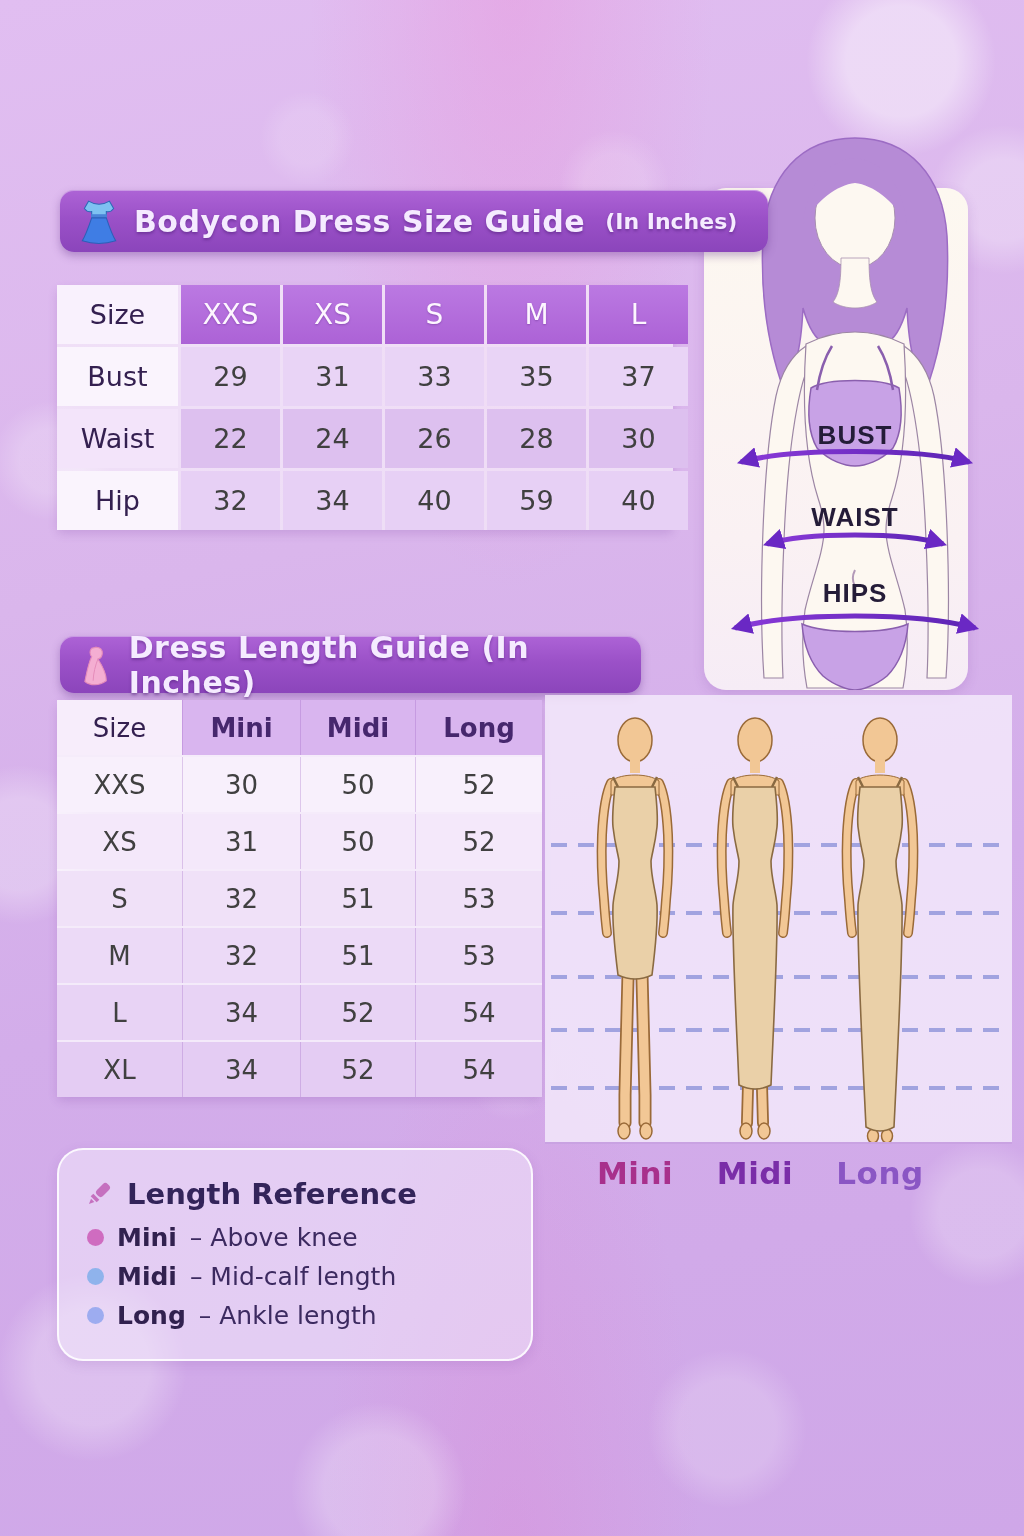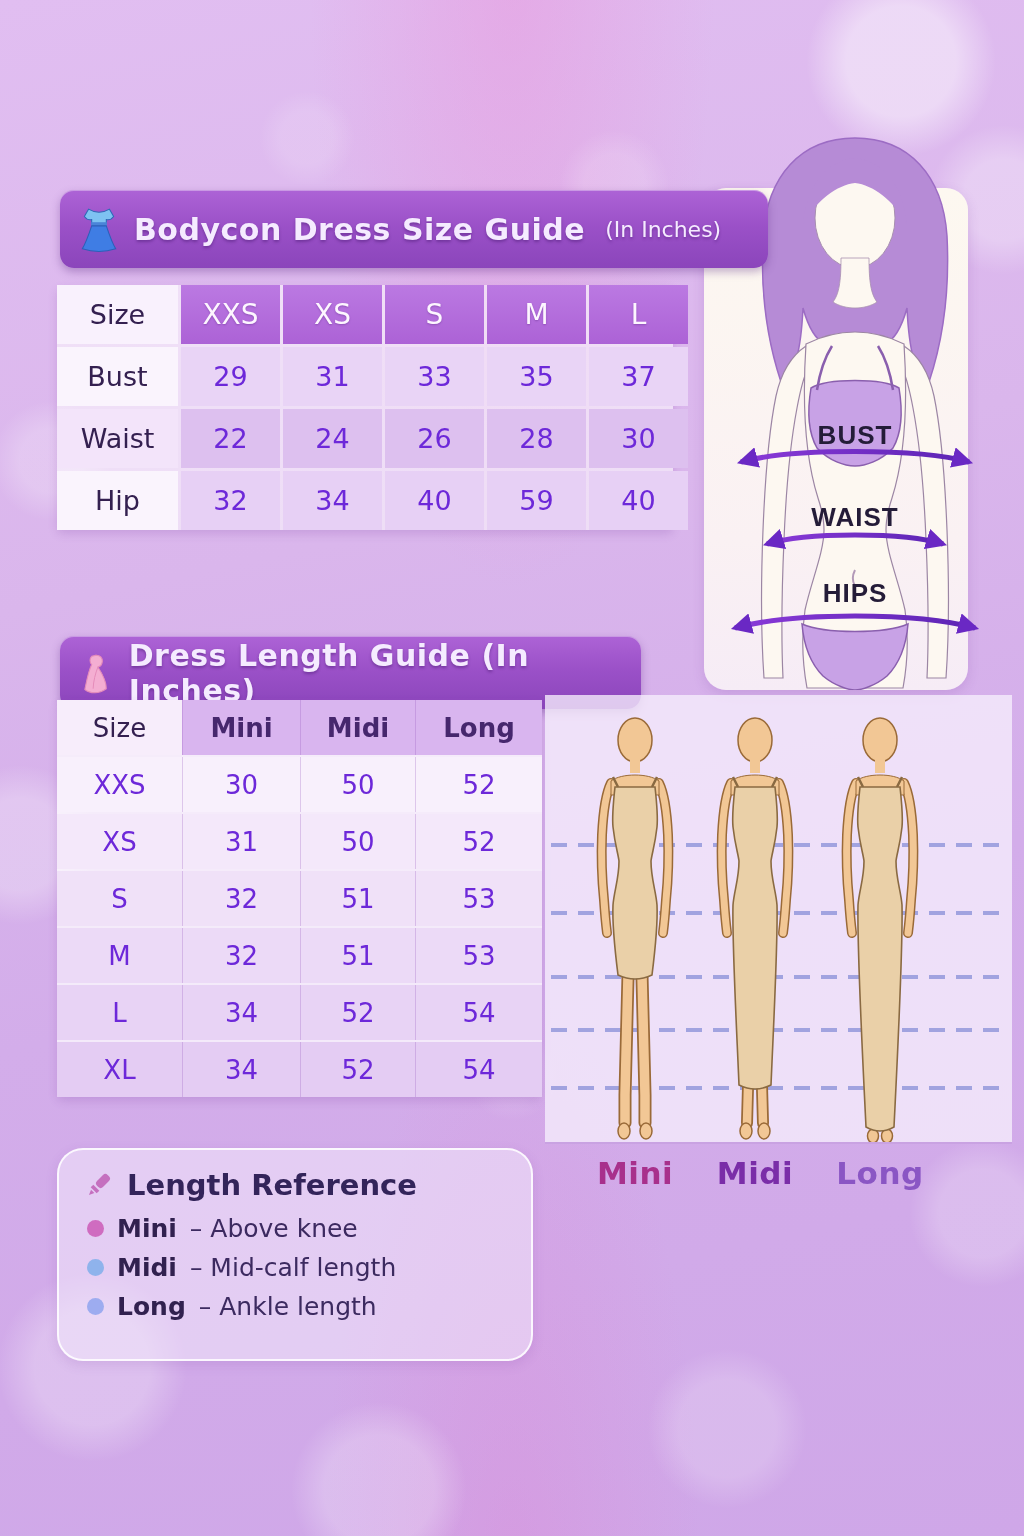--- a/index.html
+++ b/index.html
@@ -19,30 +19,30 @@
       radial-gradient(circle at 20% 45%, rgba(255,255,255,.12) 0 20px, transparent 38px),
       radial-gradient(circle at 50% 70%, rgba(255,255,255,.10) 0 26px, transparent 46px),
       radial-gradient(ellipse at 50% -2%, rgba(236,140,214,.38) 0%, transparent 28%),
       radial-gradient(ellipse at 50% 102%, rgba(224,128,208,.30) 0%, transparent 26%),
       linear-gradient(168deg,#e1bef1 0%,#dab6ec 35%,#d3adea 60%,#cfa7e8 100%);
   }
   
   .hbar{position:absolute;display:flex;align-items:center;gap:14px;border-radius:14px;
     background:linear-gradient(180deg,#ad63d6 0%,#9b51c8 45%,#8b45bb 100%);
     box-shadow:0 4px 8px rgba(90,40,130,.35), inset 0 1px 0 rgba(255,255,255,.35);
-    padding:8px 18px;color:#f5ebff;}
+    padding:0 18px;color:#f5ebff;}
   .hbar .t{font-size:30px;font-weight:600;letter-spacing:.5px;text-shadow:0 2px 3px rgba(70,25,110,.45);}
-  .hbar .ts{font-size:22px;font-weight:400;margin-left:6px;text-shadow:0 2px 3px rgba(70,25,110,.45);}
+  .hbar .ts{font-size:22px;font-weight:700;margin-left:6px;text-shadow:0 2px 3px rgba(70,25,110,.45);}
   #hbar1{left:60px;top:190px;width:672px;height:62px;}
   #hbar2{left:60px;top:636px;width:545px;height:57px;}
   #hbar2 .t{font-size:30px;}
   
   .gtable{position:absolute;display:grid;background:rgba(255,255,255,.55);border-radius:6px;
     box-shadow:0 4px 10px rgba(120,60,160,.20);}
-  .cell{display:flex;align-items:center;justify-content:center;font-size:27px;color:#6d28d9;}
+  .cell{display:flex;align-items:center;justify-content:center;font-size:27px;color:#404040;}
   #size-table{left:57px;top:285px;width:616px;grid-template-columns:121px 99px 99px 99px 99px 99px;
     grid-auto-rows:59px;gap:3px;padding:0;}
   .t1-corner{background:#f9f1fd;font-weight:500;color:#342050;}
   .t1-colhead{background:linear-gradient(180deg,#bb79e2,#ac62d6);color:#fdf6ff;font-size:28px;font-weight:500;
     text-shadow:0 1px 2px rgba(90,40,130,.4);}
   .t1-rowlabel{background:#faf4fd;font-weight:500;color:#342050;}
   .t1-rowlabel.rr1{background:#f3e4fa;}
   .row0{background:#e9d4f6;}
   .row1{background:#ddc0ef;}
   .row2{background:#e7d0f5;}
@@ -64,21 +64,21 @@
     box-shadow:0 4px 12px rgba(120,60,160,.18);}
   #body-figure{position:absolute;left:705px;top:130px;width:300px;height:560px;}
   #length-figures{position:absolute;left:545px;top:695px;width:467px;height:450px;}
   .fig-label{position:absolute;top:1155px;width:120px;text-align:center;font-size:31px;font-weight:600;letter-spacing:.5px;}
   #fl-mini{left:575px;color:#a8308c;}
   #fl-midi{left:695px;color:#7a2da8;}
   #fl-long{left:820px;color:#8a56c4;}
   
   #lref{position:absolute;left:57px;top:1148px;width:476px;height:213px;border-radius:26px;
     background:rgba(243,233,251,.55);border:2px solid rgba(255,255,255,.85);
-    box-shadow:0 4px 12px rgba(120,60,160,.15);padding:18px 24px;box-sizing:border-box;}
+    box-shadow:0 4px 12px rgba(120,60,160,.15);padding:27px 24px;box-sizing:border-box;}
   #lref .lr-title{display:flex;align-items:center;gap:12px;font-size:29px;font-weight:600;color:#33245a;margin-bottom:12px;}
   #lref ul{list-style:none;margin:0;padding:0 0 0 4px;}
   #lref li{display:flex;align-items:center;gap:13px;font-size:25px;color:#3c2a60;margin:10px 0;}
   #lref .dot{width:17px;height:17px;border-radius:50%;flex:0 0 17px;}
   #lref .term{font-weight:600;color:#31214f;}
   svg text{font-family:"Liberation Sans","DejaVu Sans",sans-serif;}
 </style>
 </head>
 <body>
 

